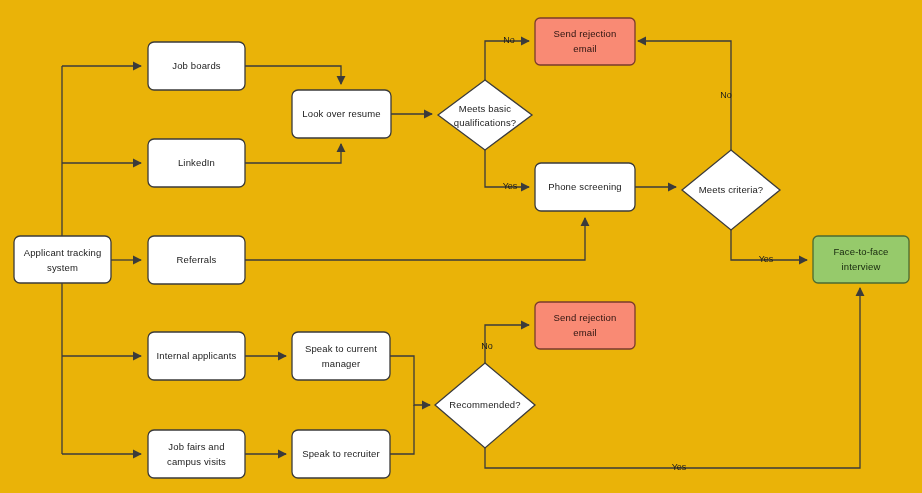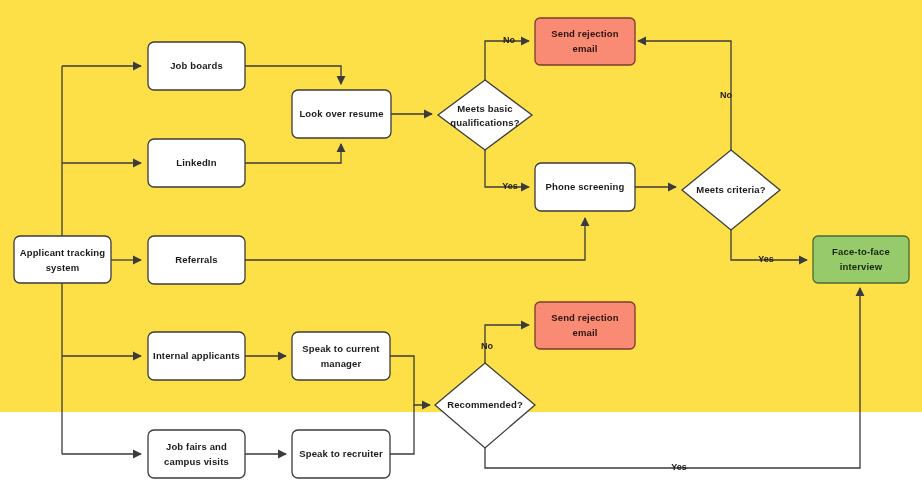--- a/index.html
+++ b/index.html
@@ -9,23 +9,22 @@
   }
   body {
     width: 922px;
     height: 493px;
     font-family: "Liberation Sans", sans-serif;
     overflow: hidden;
   }
   #canvas {
     position: relative;
     width: 922px;
-    height: 412px;
-    background: #fde047;
-    font-weight: bold;
+    height: 493px;
+    background: #eab308;
   }
   svg.flow {
     position: absolute;
     left: 0;
     top: 0;
     width: 922px;
     height: 493px;
   }
   .node-rect {
     fill: #ffffff;

